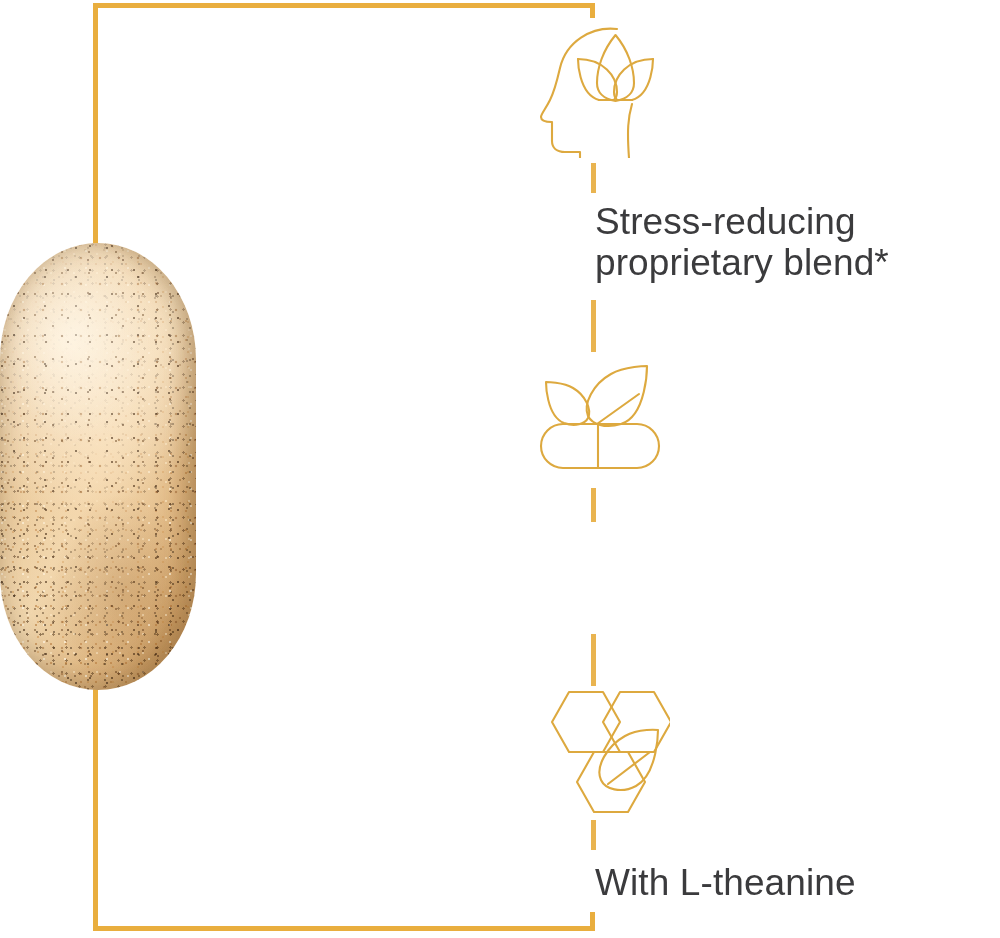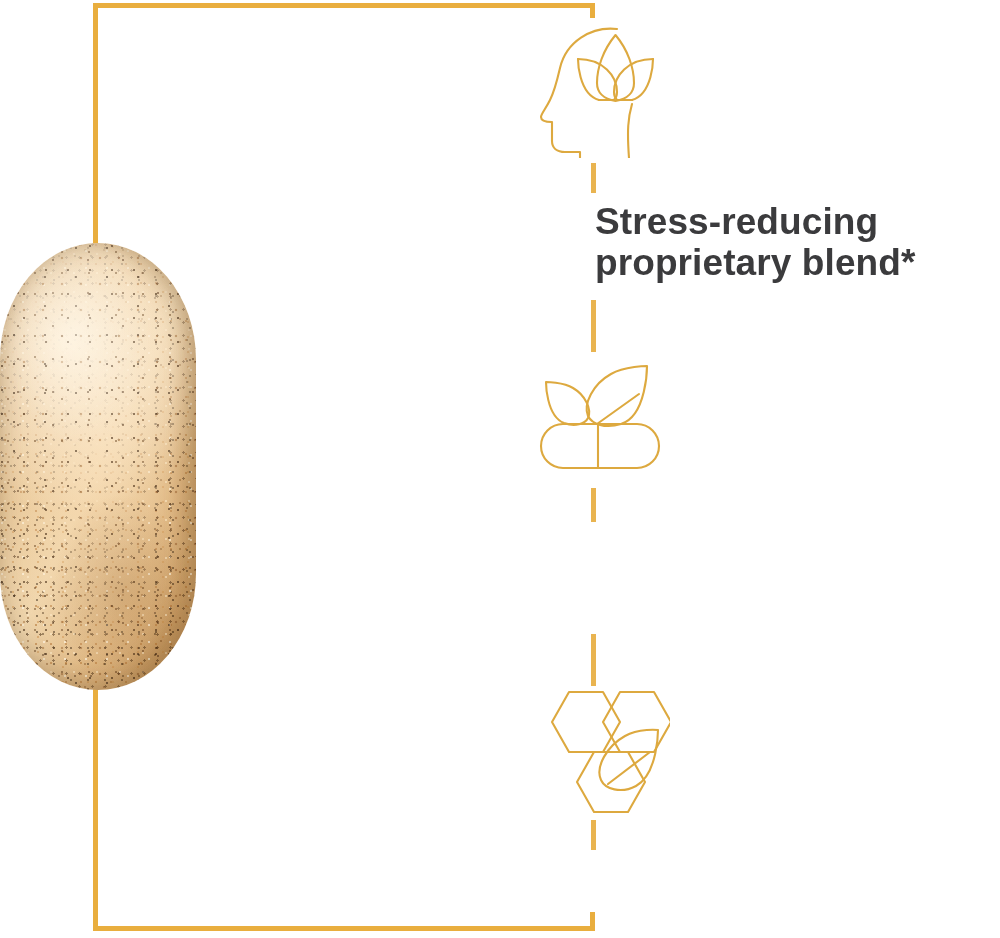--- a/index.html
+++ b/index.html
@@ -118,21 +118,21 @@
     position: absolute;
     left: 595px;
     color: #3b3b3d;
     font-family: "Liberation Sans", sans-serif;
     font-weight: 300;
     font-size: 37px;
     line-height: 1.12;
     letter-spacing: 0.1px;
     white-space: pre-line;
   }
-  #text-1 { top: 201px; font-weight: bold; }
+  #text-1 { top: 201px; }
   #text-2 { top: 535px; }
   #text-3 { top: 862px; }
 </style>
 </head>
 <body>
 
 <div id="stage">
 
   <div class="frame-line" id="frame-left"></div>
   <div class="frame-line" id="frame-top"></div>
@@ -186,14 +186,15 @@
     <polygon points="88,4 122,4 139,34 122,64 88,64 71,34"></polygon>
 
     <polygon points="62,64 96,64 113,94 96,124 62,124 45,94"></polygon>
 
     <path d="M126 42 C126 42 126 86 104 98 C89 106 73 101 69 92 C63 79 75 58 93 48 C107 40 126 42 126 42 Z"></path>
     <path d="M118 64 L76 96"></path>
   </svg>
 
   <div class="feature-text" id="text-1">Stress-reducing
 proprietary blend*</div>
+  <div class="feature-text" id="text-3">With L-theanine</div>
 
 </div>
 
 </body></html>

